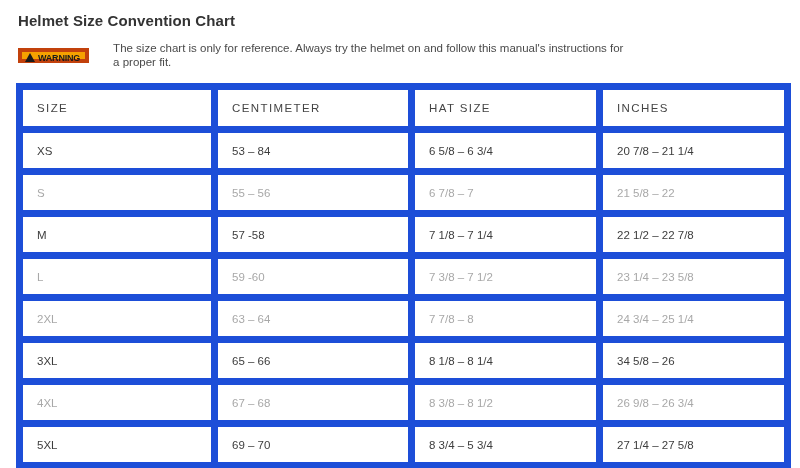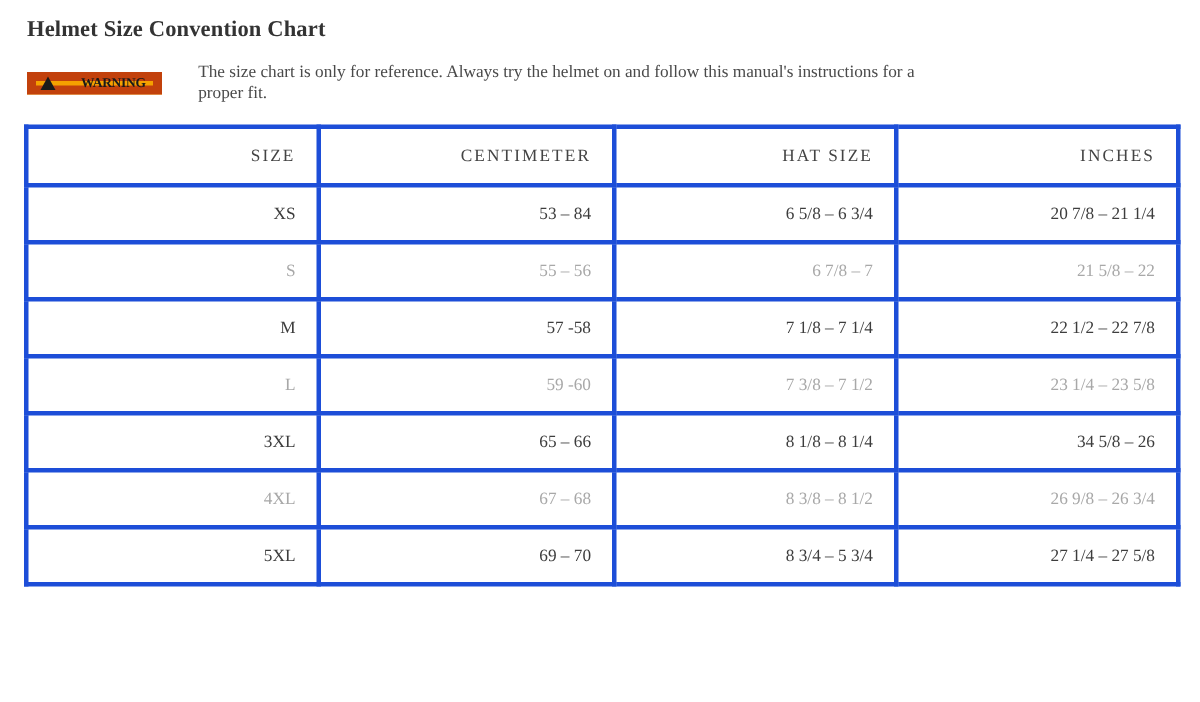--- a/index.html
+++ b/index.html
@@ -13,40 +13,39 @@
     font-family: "Liberation Sans", sans-serif;
     color: #333333;
     overflow: hidden;
   }
   .page {
     width: 648px;
     height: 468px;
     box-sizing: border-box;
     padding: 10px 16px 0 16px;
     position: relative;
-    font-family: Liberation Serif, serif;
   }
   .title {
     font-size: 15px;
     font-weight: bold;
     color: #333333;
     margin: 2px 0 12px 2px;
     letter-spacing: 0.1px;
   }
   .notice {
     display: flex;
     align-items: center;
     margin: 0 0 14px 2px;
   }
   .warning-badge {
     display: inline-flex;
-    align-items: center;
-    gap: 17px;
+    align-items: flex-start;
+    gap: 3px;
     background: #f5a100;
-    border: 6px solid #c2410c;
+    border: 4px solid #c2410c;
     padding: 1px 5px 1px 3px;
     height: 15px;
     box-sizing: border-box;
     flex: 0 0 auto;
   }
   .warning-triangle {
     width: 0;
     height: 0;
     border-left: 5px solid transparent;
     border-right: 5px solid transparent;
@@ -67,22 +66,22 @@
     margin-left: 24px;
     line-height: 14px;
   }
   table.size-table {
     border-collapse: collapse;
     width: 768px;
     table-layout: fixed;
   }
   table.size-table th,
   table.size-table td {
-    border: 3px solid #1d4ed8;
-    text-align: right;
+    border: 7px solid #1d4ed8;
+    text-align: left;
     padding: 0 14px 0 14px;
     height: 35px;
     font-size: 11.5px;
     font-weight: normal;
     vertical-align: middle;
   }
   table.size-table thead th {
     height: 36px;
     font-size: 11.5px;
     letter-spacing: 1.4px;
@@ -144,20 +143,26 @@
         <td>57 -58</td>
         <td>7 1/8 – 7 1/4</td>
         <td>22 1/2 – 22 7/8</td>
       </tr>
       <tr class="row-light">
         <td>L</td>
         <td>59 -60</td>
         <td>7 3/8 – 7 1/2</td>
         <td>23 1/4 – 23 5/8</td>
       </tr>
+      <tr class="row-light">
+        <td>2XL</td>
+        <td>63 – 64</td>
+        <td>7 7/8 – 8</td>
+        <td>24 3/4 – 25 1/4</td>
+      </tr>
       <tr class="row-dark">
         <td>3XL</td>
         <td>65 – 66</td>
         <td>8 1/8 – 8 1/4</td>
         <td>34 5/8 – 26</td>
       </tr>
       <tr class="row-light">
         <td>4XL</td>
         <td>67 – 68</td>
         <td>8 3/8 – 8 1/2</td>

